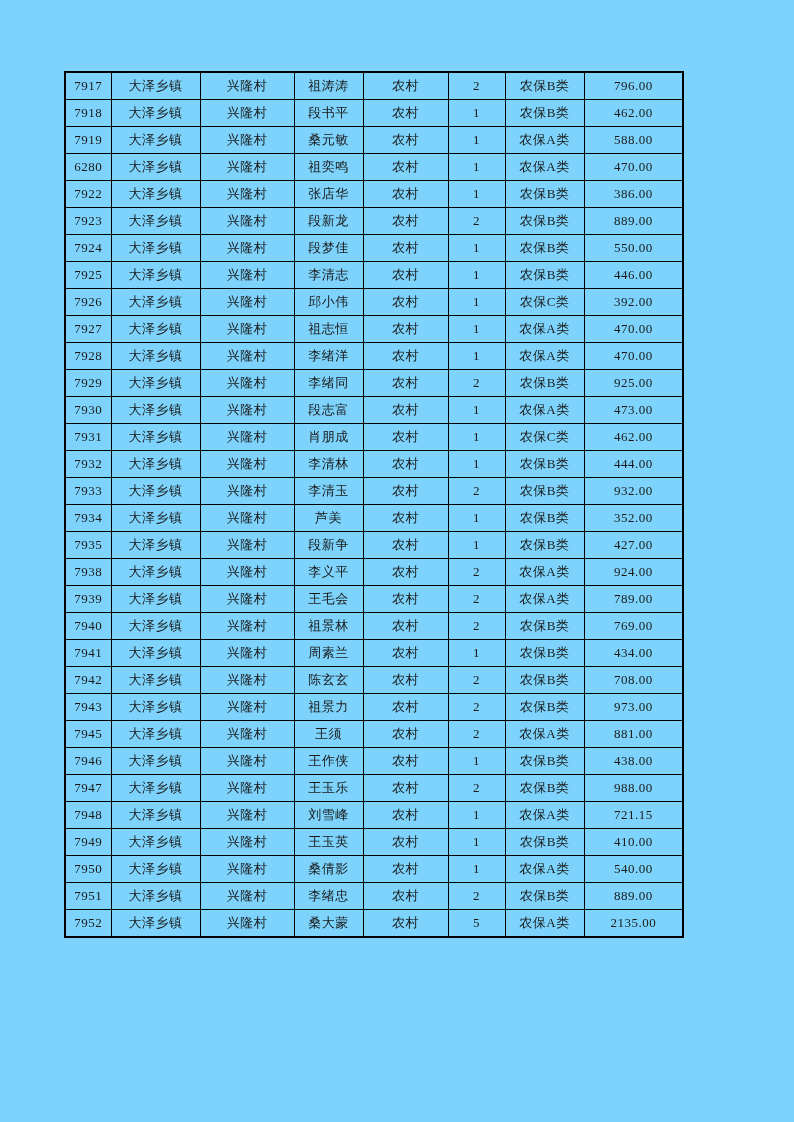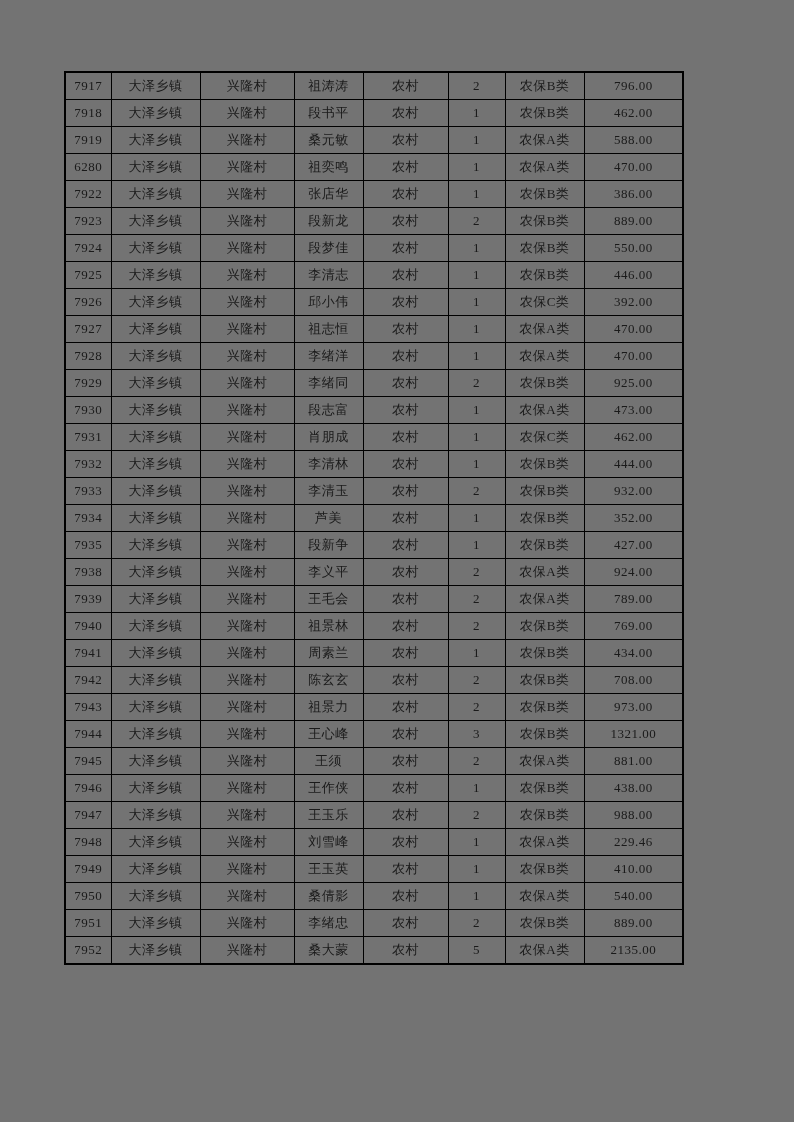--- a/index.html
+++ b/index.html
@@ -4,21 +4,21 @@
 <style>
   html, body {
     margin: 0;
     padding: 0;
     background: #ffffff;
   }
   .page {
     position: relative;
     width: 794px;
     height: 1122px;
-    background: #737373;
+    background: #7dd3fc;
     overflow: hidden;
     font-family: "Liberation Serif", "DejaVu Serif", serif;
   }
   table.grid {
     position: absolute;
     left: 64px;
     top: 71px;
     border-collapse: collapse;
     table-layout: fixed;
     width: 618px;
@@ -295,30 +295,20 @@
           <td>7943</td>
           <td>大泽乡镇</td>
           <td>兴隆村</td>
           <td>祖景力</td>
           <td>农村</td>
           <td>2</td>
           <td>农保B类</td>
           <td>973.00</td>
         </tr>
         <tr>
-          <td>7944</td>
-          <td>大泽乡镇</td>
-          <td>兴隆村</td>
-          <td>王心峰</td>
-          <td>农村</td>
-          <td>3</td>
-          <td>农保B类</td>
-          <td>1321.00</td>
-        </tr>
-        <tr>
           <td>7945</td>
           <td>大泽乡镇</td>
           <td>兴隆村</td>
           <td>王须</td>
           <td>农村</td>
           <td>2</td>
           <td>农保A类</td>
           <td>881.00</td>
         </tr>
         <tr>
@@ -342,21 +332,21 @@
           <td>988.00</td>
         </tr>
         <tr>
           <td>7948</td>
           <td>大泽乡镇</td>
           <td>兴隆村</td>
           <td>刘雪峰</td>
           <td>农村</td>
           <td>1</td>
           <td>农保A类</td>
-          <td>229.46</td>
+          <td>721.15</td>
         </tr>
         <tr>
           <td>7949</td>
           <td>大泽乡镇</td>
           <td>兴隆村</td>
           <td>王玉英</td>
           <td>农村</td>
           <td>1</td>
           <td>农保B类</td>
           <td>410.00</td>

